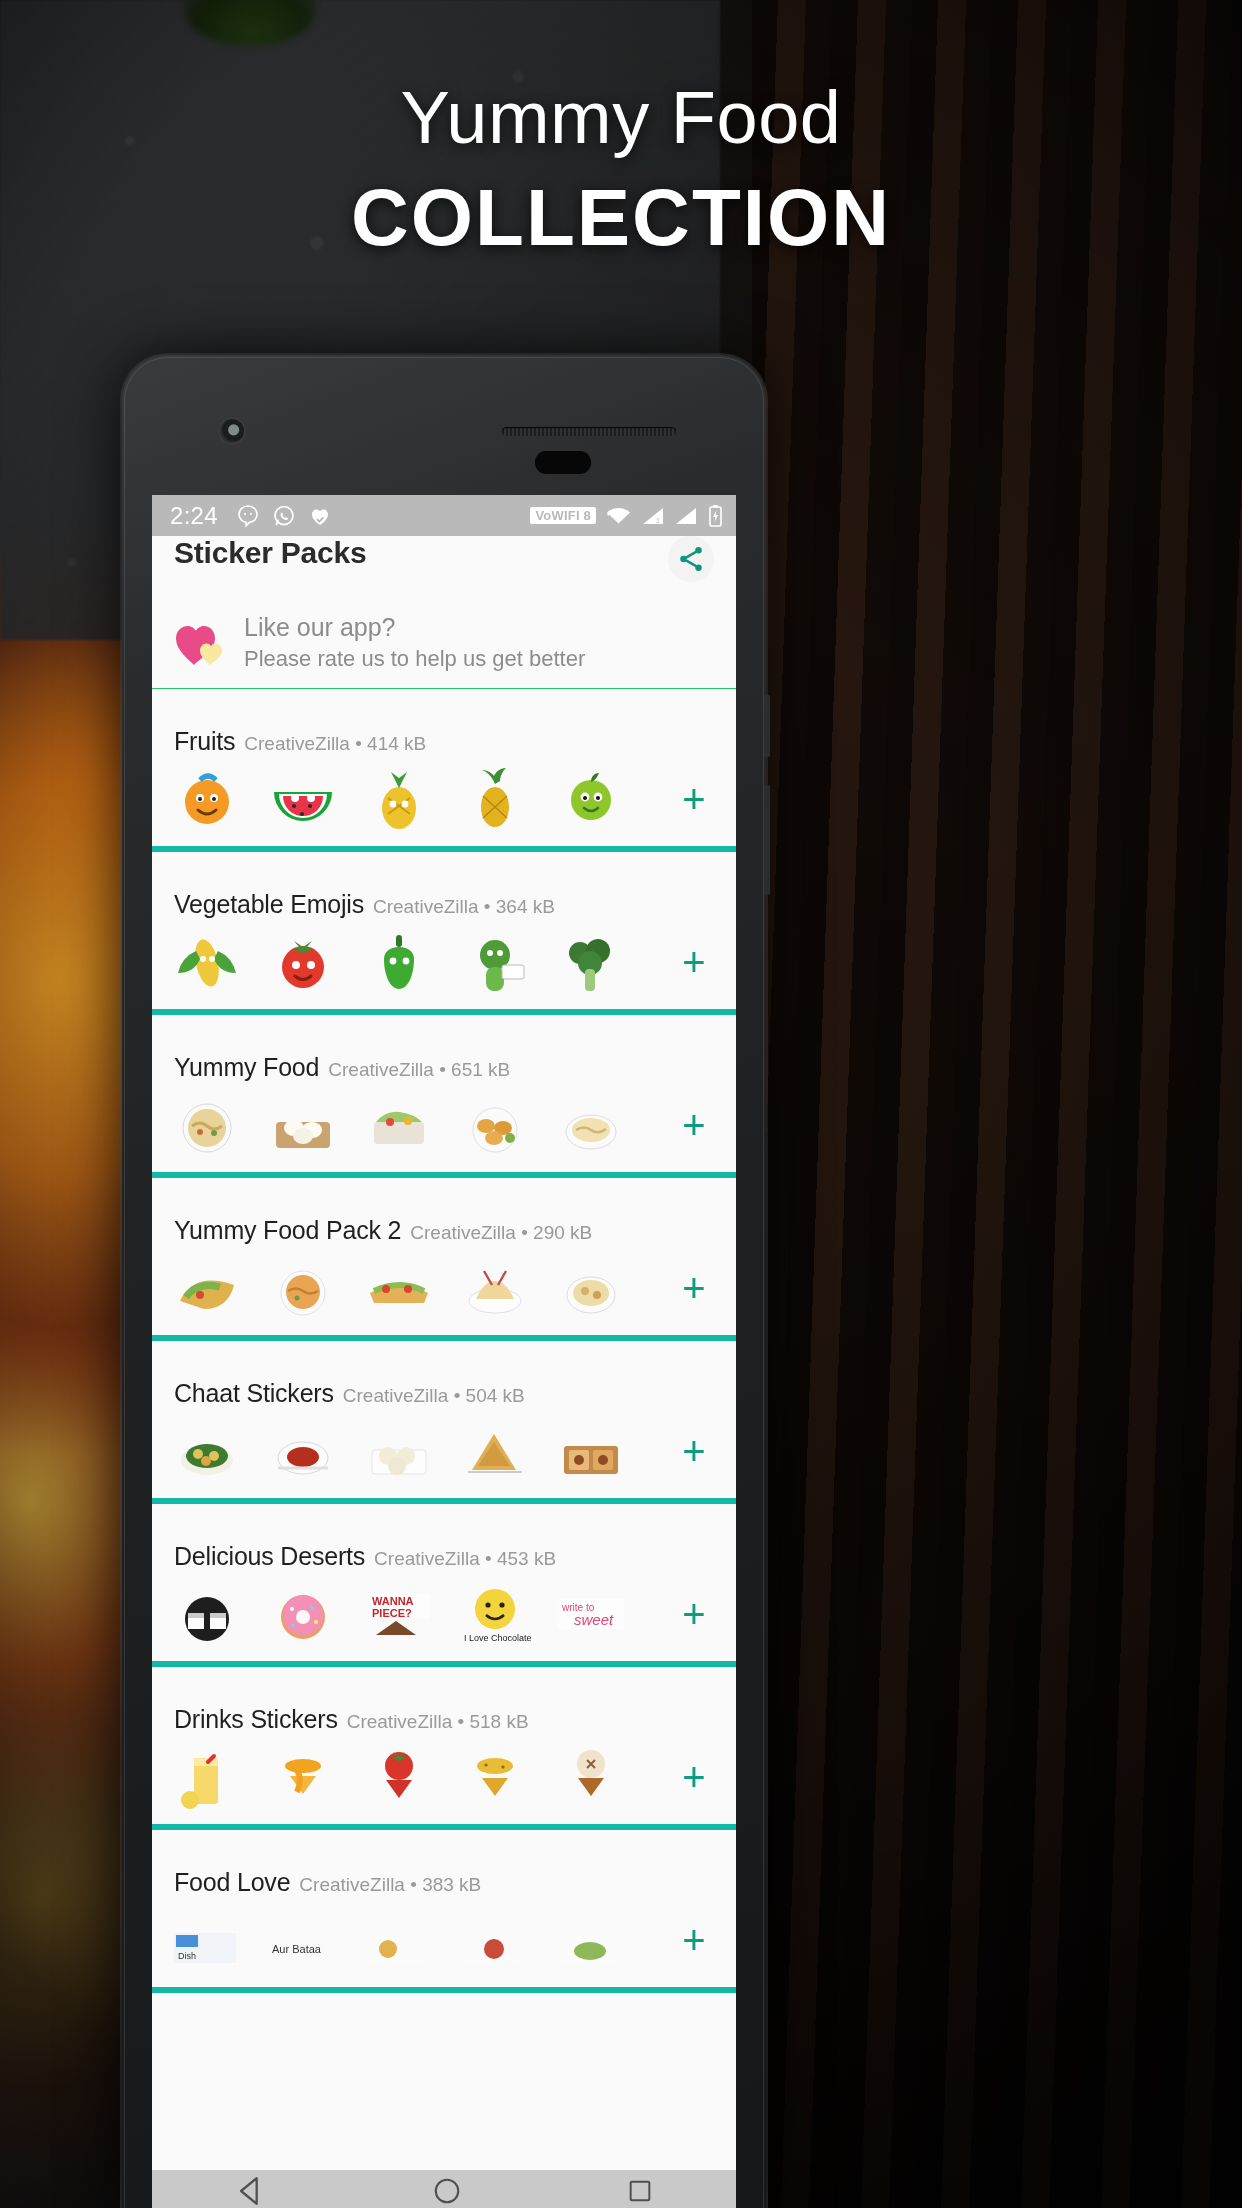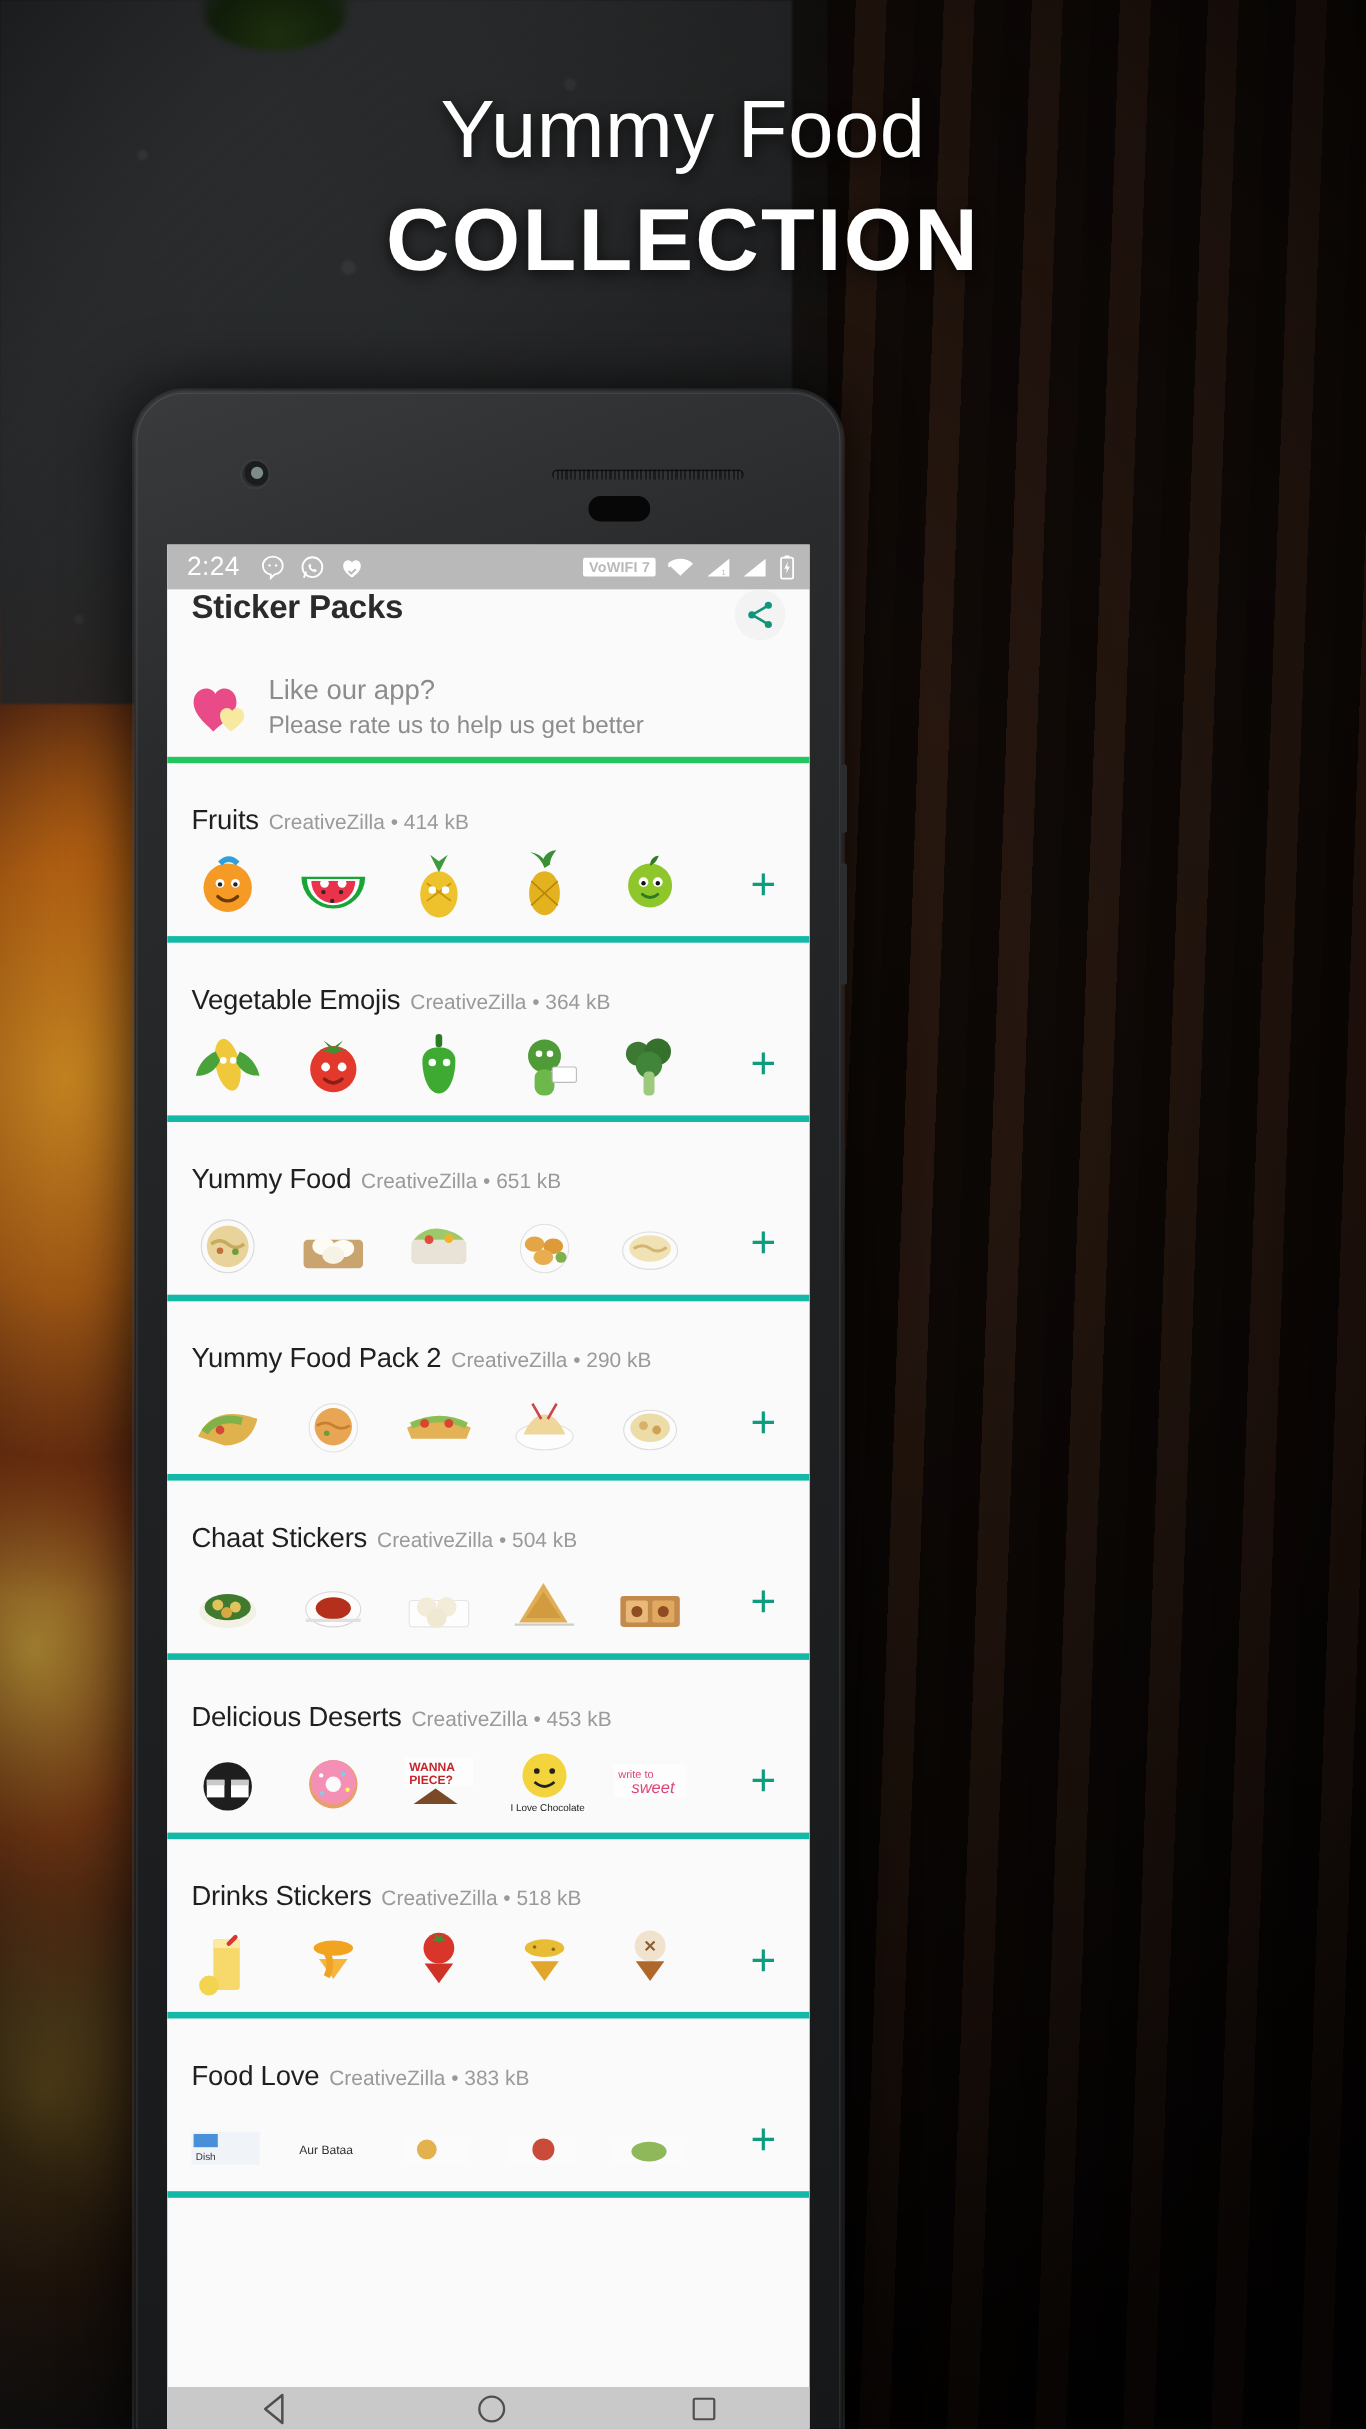--- a/index.html
+++ b/index.html
@@ -114,21 +114,21 @@
   }
   .appbar-title { font-size:30px; font-weight:bold; color:#2b2b2b; letter-spacing:-.2px; }
   .appbar .sp { flex:1; }
   .share-btn { width:46px; height:46px; display:flex; align-items:center; justify-content:center;
                border-radius:50%; background:#f3f3f3; }
 
   
   .rate {
     display:flex; align-items:center; gap:16px;
     padding:8px 22px 14px 22px; background:#fafafa;
-    border-bottom:6px solid #22c55e;
+    border-bottom:1px solid #22c55e;
   }
   .rate-heart { width:54px; height:48px; position:relative; flex:0 0 54px; }
   .rate-txt .t1 { font-size:25px; color:#8c8c8c; line-height:30px; }
   .rate-txt .t2 { font-size:22px; color:#8c8c8c; line-height:30px; margin-top:2px; }
 
   
   .list { background:#fafafa; }
   .pack { border-bottom:6px solid #14b8a6; padding:12px 0 10px 0; position:relative; }
   .pack-head { display:flex; align-items:baseline; padding:0 22px; gap:9px; }
   .pack-name { font-size:25px; color:#1f1f1f; font-weight:400; letter-spacing:-.2px; white-space:nowrap; }
@@ -182,21 +182,21 @@
           <path d="M4.5 20.5l1.6-4.2" stroke="#fff" stroke-width="1.7" fill="none" stroke-linecap="round"></path>
           <path d="M9.3 8.6c.4-.2.8-.1 1 .3l.7 1.3c.2.4 0 .7-.2.9l-.4.4c.6 1.2 1.5 2 2.6 2.5l.4-.5c.3-.3.6-.3.9-.2l1.3.6c.4.2.5.6.3 1-.4.8-1.3 1.3-2.3 1.1-2.5-.5-4.6-2.6-5.1-5-.2-.9.2-1.9 1-2.3z" fill="#fff"></path>
         </svg>
         <svg width="24" height="24" viewBox="0 0 24 24">
           <path d="M12 21s-8-5-8-10.3C4 7.3 6.2 5.4 8.6 5.4c1.6 0 2.7.9 3.4 1.9.7-1 1.8-1.9 3.4-1.9 2.4 0 4.6 1.9 4.6 5.3C20 16 12 21 12 21z" fill="#fff"></path>
           <path d="M9.4 15.6l1.9 1.9 3.6-3.6" stroke="#b9b9b9" stroke-width="1.8" fill="none" stroke-linecap="round" stroke-linejoin="round"></path>
         </svg>
       </span>
       <span class="sb-spacer"></span>
       <span class="sb-right">
-        <span class="vowifi">VoWIFI 7</span>
+        <span class="vowifi">VoWIFI 8</span>
         <svg width="27" height="22" viewBox="0 0 27 22">
           <path d="M13.5 18.5L2 7.4C5.1 4.6 9.1 3 13.5 3S21.9 4.6 25 7.4z" fill="#fff"></path>
           <path d="M2.2 9.4h2.4M3.4 8.2v2.4" stroke="#fff" stroke-width="1.1"></path>
         </svg>
         <svg width="24" height="22" viewBox="0 0 24 22">
           <path d="M22 3v16H2z" fill="#fff"></path>
           <text x="15" y="18" font-size="7" fill="#b9b9b9" font-family="sans-serif">1</text>
         </svg>
         <svg width="24" height="22" viewBox="0 0 24 22">
           <path d="M22 3v16H2z" fill="#fff"></path>

